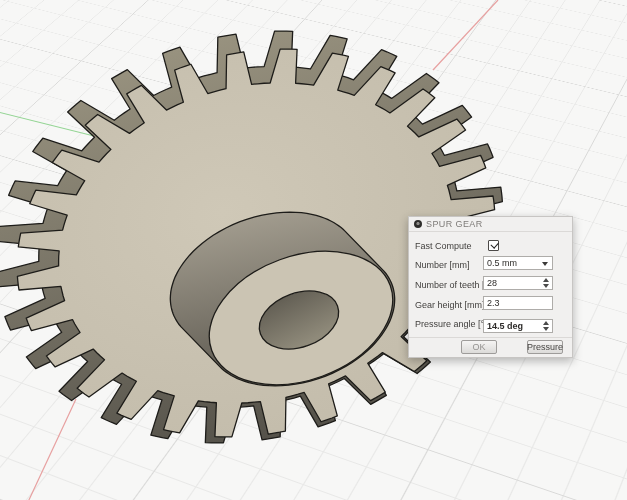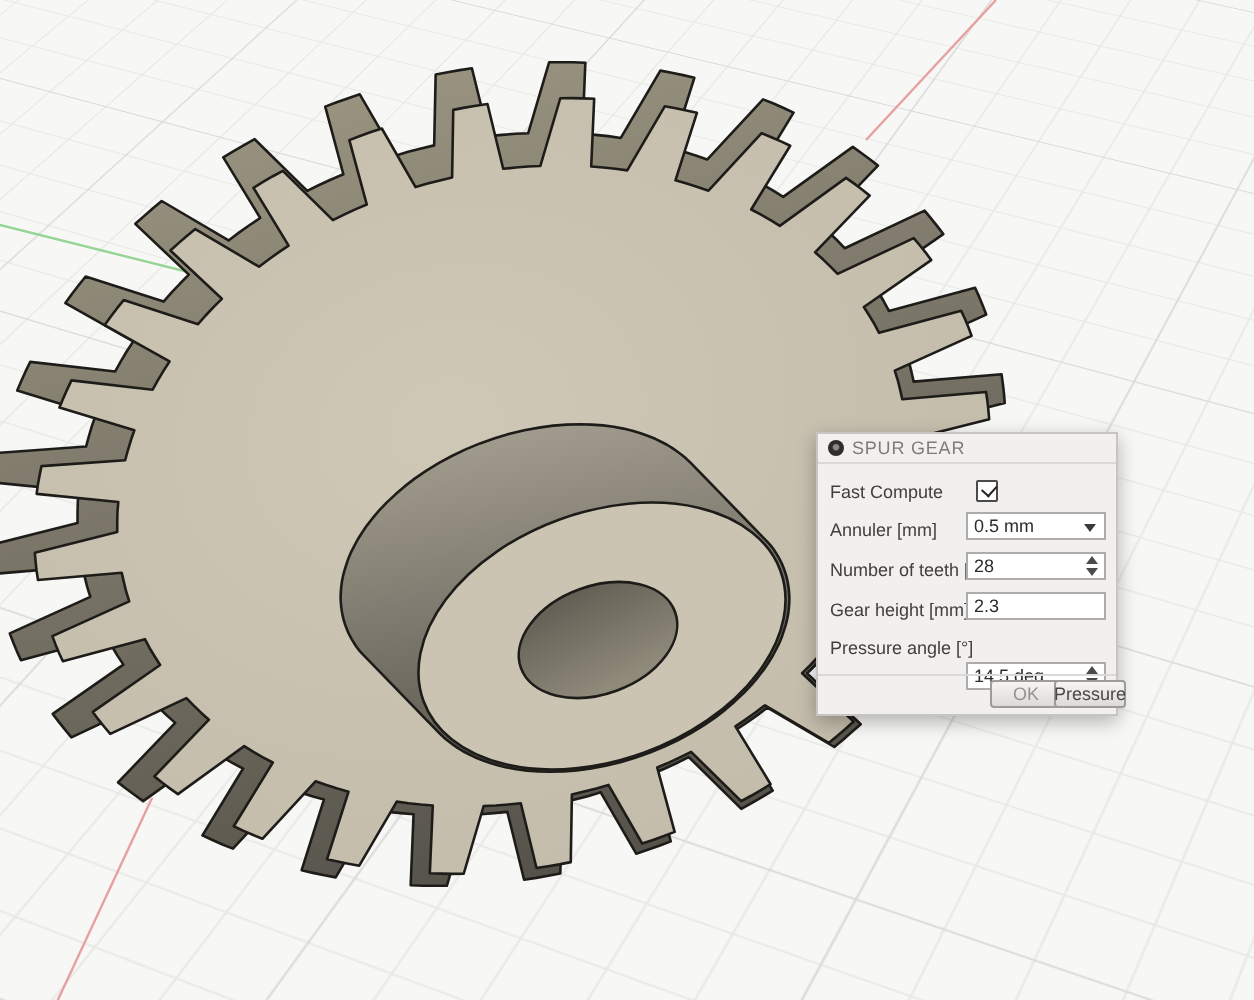--- a/index.html
+++ b/index.html
@@ -17,21 +17,21 @@
     background-image:
       repeating-linear-gradient(90deg, var(--grid-major,#d8d8d7) 0 1px, transparent 1px 200px),
       repeating-linear-gradient(0deg,  var(--grid-major,#d8d8d7) 0 1px, transparent 1px 200px),
       repeating-linear-gradient(90deg, var(--grid-minor,#e8e8e7) 0 1px, transparent 1px 40px),
       repeating-linear-gradient(0deg,  var(--grid-minor,#e8e8e7) 0 1px, transparent 1px 40px);
     transform:perspective(1400px) rotateX(50deg) rotateZ(25deg);
   }
   svg.scene{position:absolute;left:0;top:0;}
   
   .dlg{
-    position:absolute;left:408px;top:216px;width:151px;height:142px;
+    position:absolute;left:408px;top:216px;width:165px;height:142px;
     background:var(--dlg-bg,#f1f0ef);
     border:1px solid var(--dlg-border,#c7c5c3);
     box-shadow:0 3px 9px rgba(0,0,0,.28);
     box-sizing:border-box;font-size:9px;color:var(--dlg-text,#413f3d);
   }
   .dlg-header{
     position:absolute;left:0;right:0;top:0;height:14px;
     border-bottom:1px solid var(--dlg-sep,#dbd9d7);
     display:flex;align-items:center;padding-left:5px;gap:4px;
   }
@@ -67,21 +67,21 @@
     border-left:3.5px solid transparent;border-right:3.5px solid transparent;border-top:4.5px solid #3b3a38;}
   .dlg-footer{position:absolute;left:0;right:0;top:120px;bottom:0;
     border-top:1px solid var(--dlg-sep,#dbd9d7);}
   .btn{
     position:absolute;top:2px;height:14px;width:36px;box-sizing:border-box;
     background:linear-gradient(#f5f4f3,#dcdbd9);
     border:1px solid var(--btn-border,#9e9c9a);border-radius:2px;
     font-family:"Liberation Sans",sans-serif;font-size:9px;line-height:11px;
     display:flex;align-items:center;justify-content:center;padding:0;cursor:default;
   }
-  .btn-ok{left:86px;color:var(--btn-ok-text,#979染593);color:var(--btn-ok-text,#959391);}
+  .btn-ok{left:52px;color:var(--btn-ok-text,#979染593);color:var(--btn-ok-text,#959391);}
   .btn-cancel{left:118px;color:var(--btn-cancel-text,#4a4846);}
 </style>
 </head>
 <body>
 
 <div class="viewport">
   <div class="grid"></div>
 
   <svg class="scene" width="627" height="500" viewBox="0 0 627 500">
     <defs>
@@ -130,21 +130,21 @@
   </div>
 
   <div class="row" style="top:20px;">
     <span class="lbl">Fast Compute</span>
     <span class="checkbox ctrl">
       <span class="tick"></span>
     </span>
   </div>
 
   <div class="row" style="top:39px;">
-    <span class="lbl">Annuler [mm]</span>
+    <span class="lbl">Number [mm]</span>
     <span class="field ctrl" style="top:0;">
       <span>0.5 mm</span>
       <span class="dd-arrow"></span>
     </span>
   </div>
 
   <div class="row" style="top:59px;">
     <span class="lbl">Number of teeth [ ]</span>
     <span class="field ctrl" style="top:0;">
       <span>28</span>
@@ -157,21 +157,21 @@
 
   <div class="row" style="top:79px;">
     <span class="lbl">Gear height [mm]</span>
     <span class="field ctrl" style="top:0;">
       <span>2.3</span>
     </span>
   </div>
 
   <div class="row" style="top:98px;">
     <span class="lbl">Pressure angle [°]</span>
-    <span class="field ctrl" style="top:16px;">
+    <span class="field ctrl" style="top:4px;font-weight:bold;">
       <span>14.5 deg</span>
       <span class="spin-box">
         <span class="arr-up"></span>
         <span class="arr-down"></span>
       </span>
     </span>
   </div>
 
   <div class="dlg-footer">
     <button class="btn btn-ok">OK</button>

